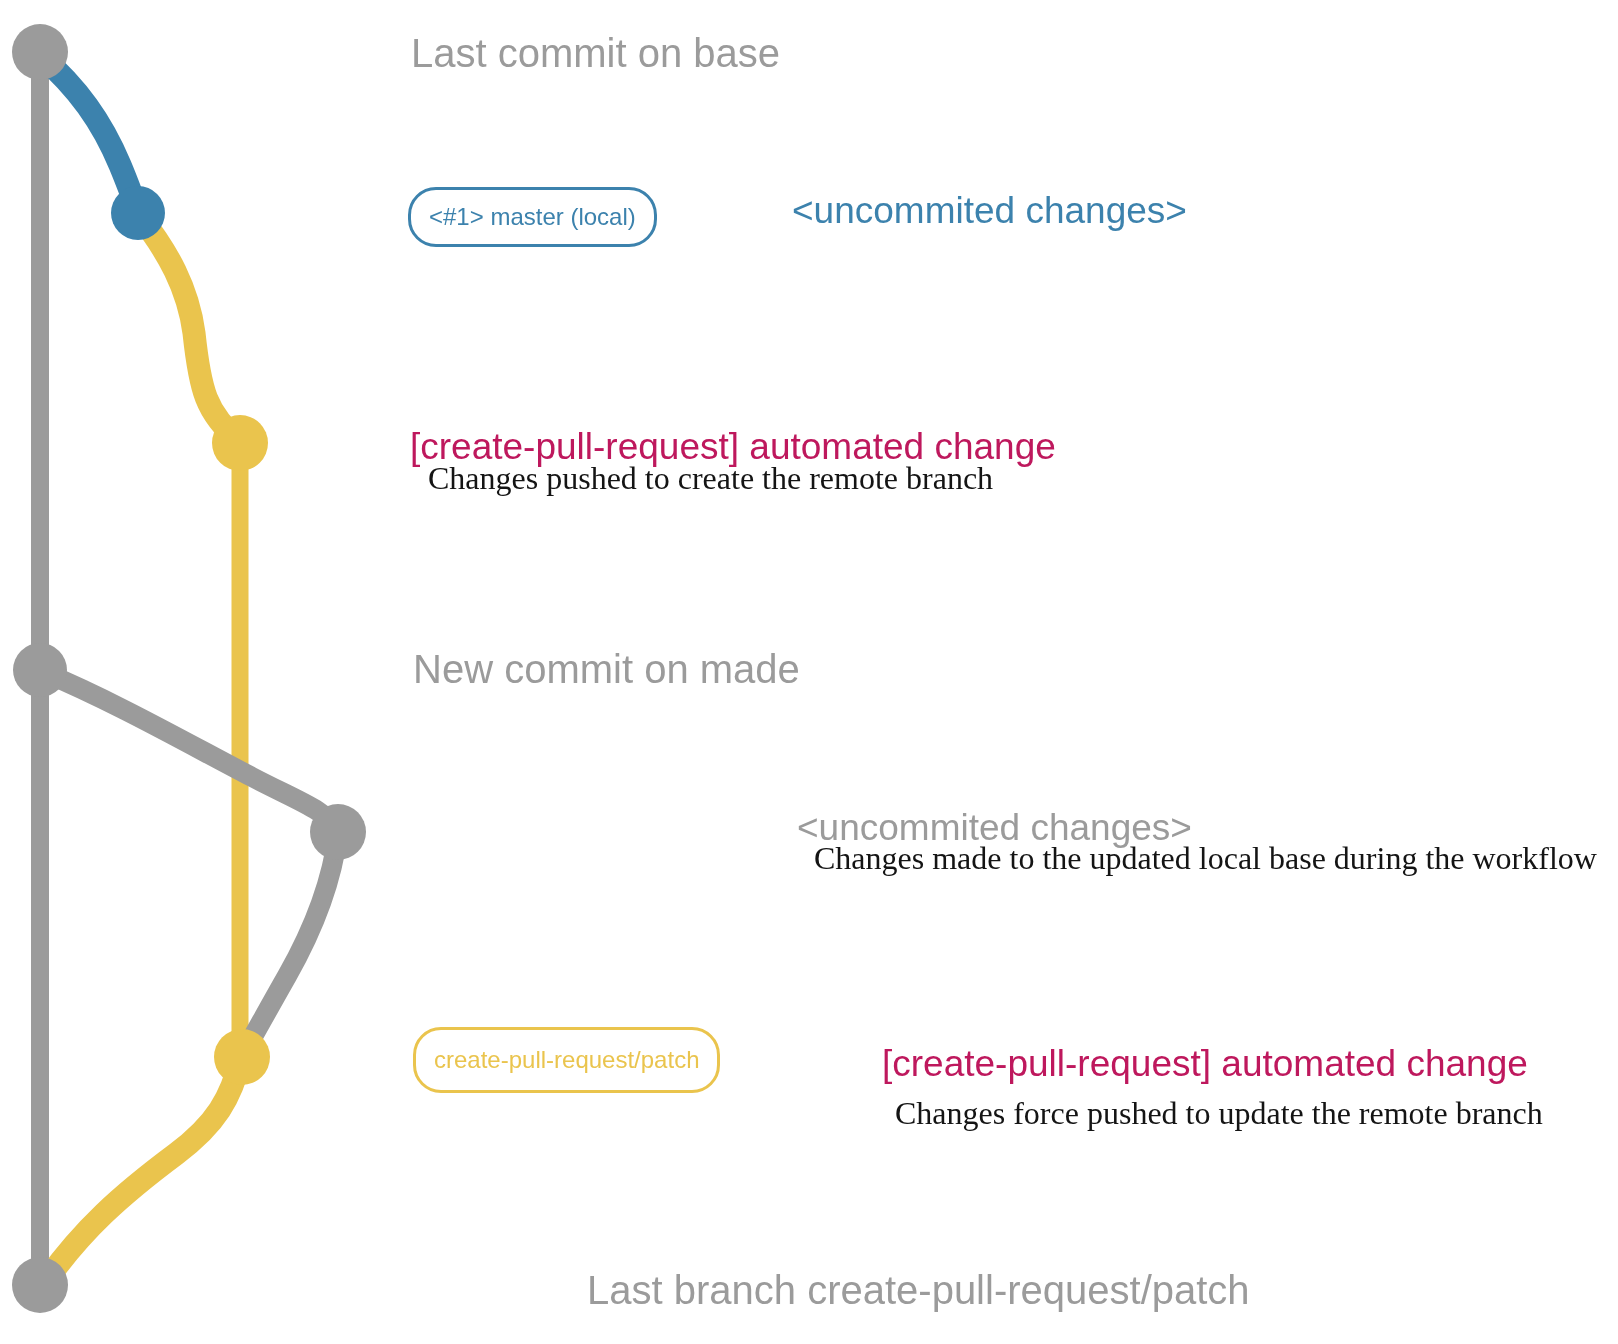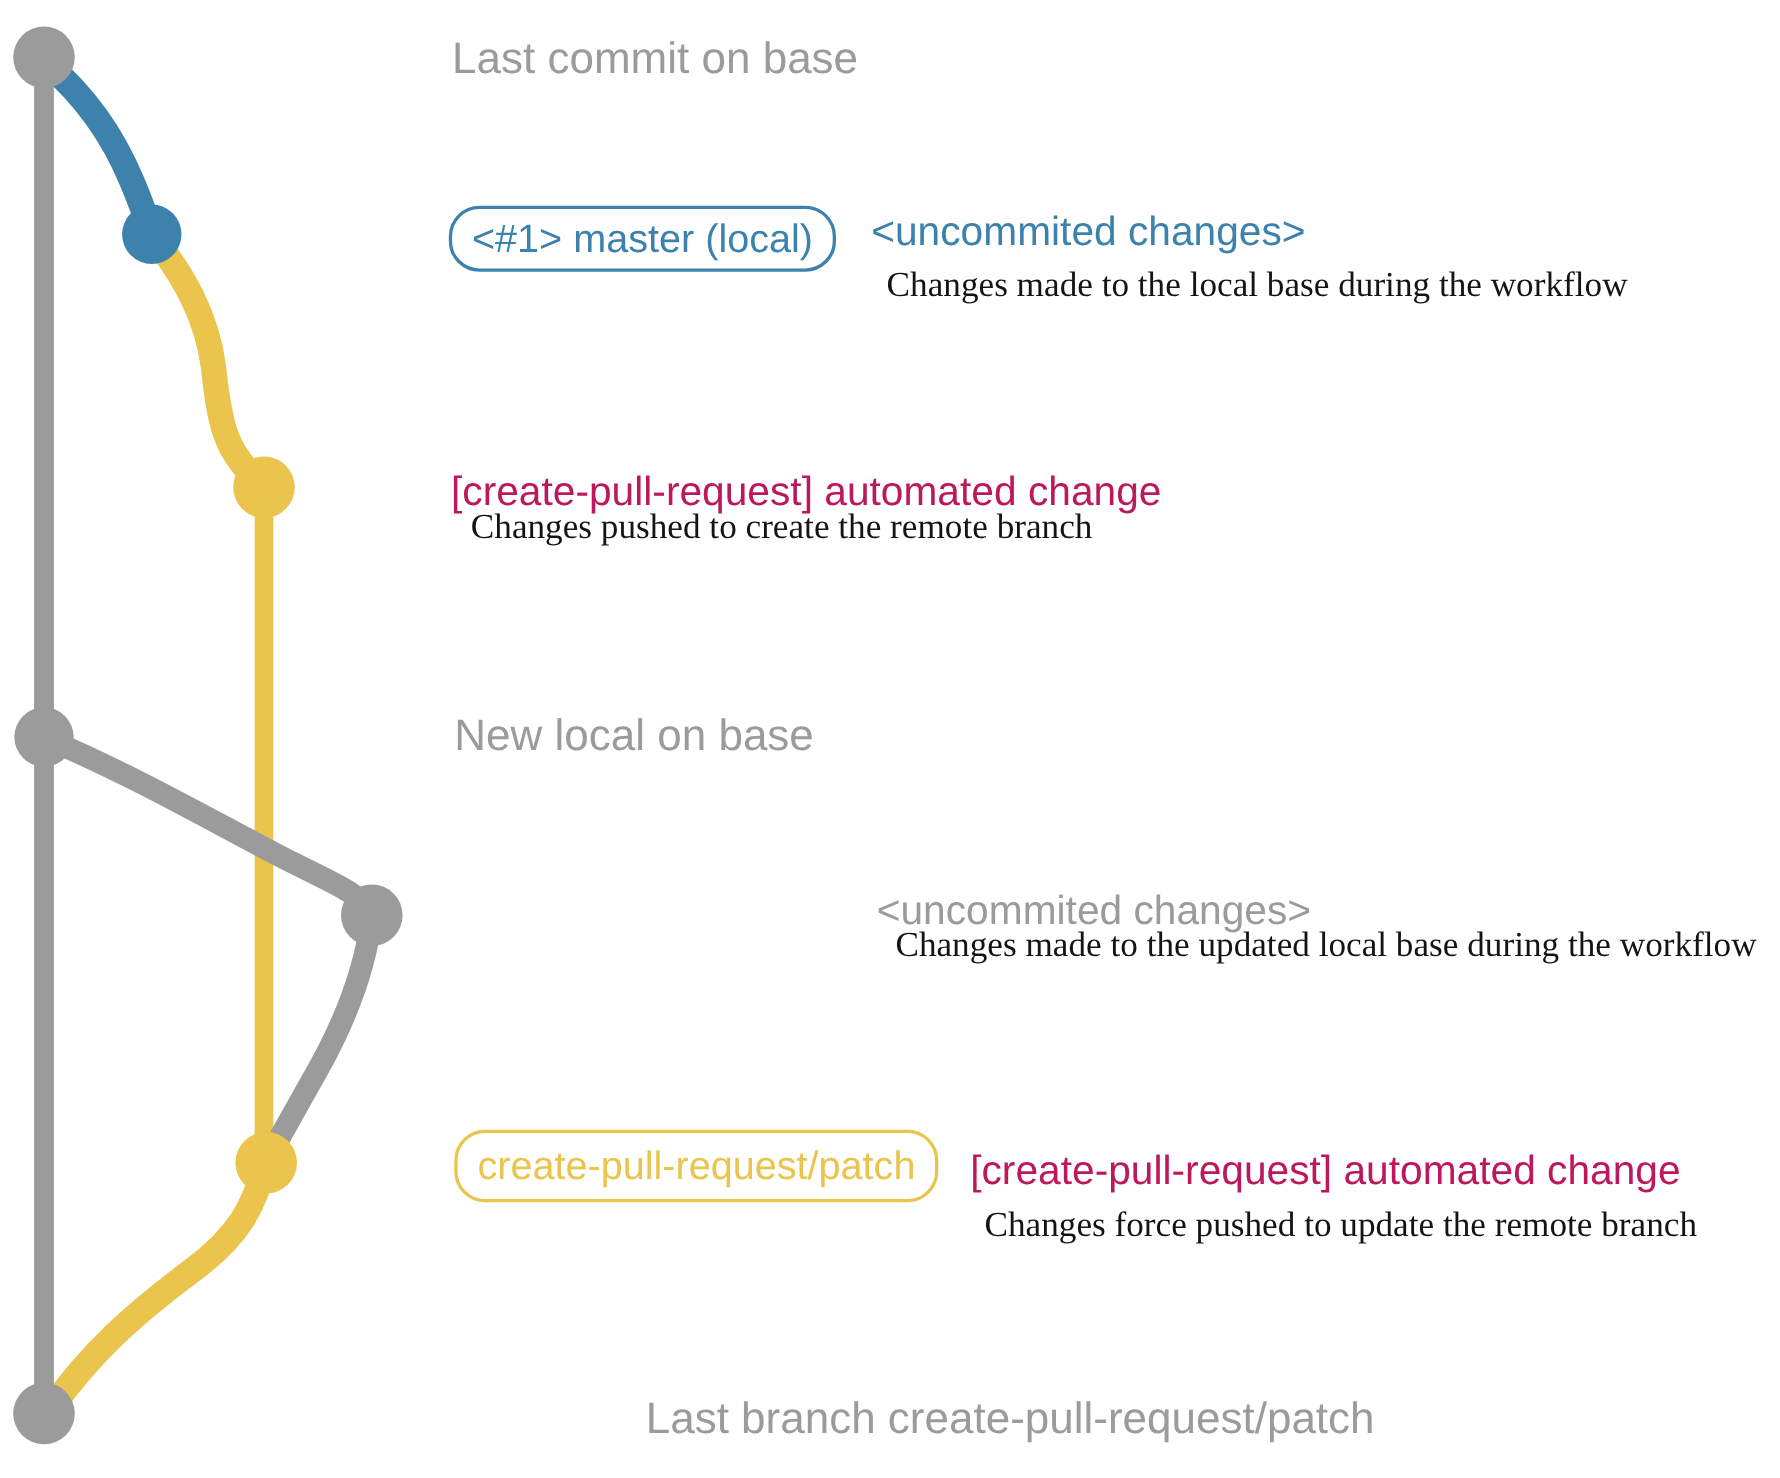--- a/index.html
+++ b/index.html
@@ -26,21 +26,21 @@
     font-size:37px;line-height:42px;color:#be185d;
     font-family:"Liberation Sans", sans-serif;
   }
   .serif-desc{
     font-size:32px;line-height:36px;color:#141414;
     font-family:"Liberation Serif", serif;
   }
   .badge{
     display:inline-flex;align-items:center;justify-content:center;
     border-radius:28px;
-    font-size:36px;
+    font-size:24px;
     padding:0 18px;
     box-sizing:border-box;
     background:#ffffff;
     font-family:"Liberation Sans", sans-serif;
   }
   .badge.blue{border:3.5px solid #3c82ad;color:#3c82ad;height:60px;}
   .badge.gray{border:3.5px solid #9b9b9b;color:#9b9b9b;height:59px;}
   .badge.yellow{border:3.5px solid #eac44d;color:#eac44d;height:66px;}
 </style>
 </head>
@@ -70,26 +70,25 @@
     <circle cx="40" cy="670" r="27" fill="#9b9b9b"></circle>
     <circle cx="338" cy="832" r="28" fill="#9b9b9b"></circle>
     <circle cx="242" cy="1057" r="28" fill="#eac44d"></circle>
     <circle cx="40" cy="1285" r="28" fill="#9b9b9b"></circle>
   </svg>
 
   <div class="abs lbl-gray" style="left:411px;top:31px;">Last commit on base</div>
 
   <div class="abs badge blue" style="left:408px;top:187px;">&lt;#1&gt; master (local)</div>
   <div class="abs note blue" style="left:792px;top:191px;">&lt;uncommited changes&gt;</div>
-  <div class="abs serif-desc" style="left:806px;top:240px;">Changes made to the local base during the workflow</div>
 
   <div class="abs yellow-heading" style="left:410px;top:426px;">[create-pull-request] automated change</div>
   <div class="abs serif-desc" style="left:428px;top:460px;">Changes pushed to create the remote branch</div>
 
-  <div class="abs lbl-gray" style="left:413px;top:647px;">New local on base</div>
+  <div class="abs lbl-gray" style="left:413px;top:647px;">New commit on made</div>
 
   <div class="abs note gray" style="left:797px;top:808px;">&lt;uncommited changes&gt;</div>
   <div class="abs serif-desc" style="left:814px;top:840px;">Changes made to the updated local base during the workflow</div>
 
   <div class="abs badge yellow" style="left:413px;top:1027px;">create-pull-request/patch</div>
   <div class="abs yellow-heading" style="left:882px;top:1043px;">[create-pull-request] automated change</div>
   <div class="abs serif-desc" style="left:895px;top:1095px;">Changes force pushed to update the remote branch</div>
 
   <div class="abs lbl-gray" style="left:587px;top:1268px;">Last branch create-pull-request/patch</div>
 

